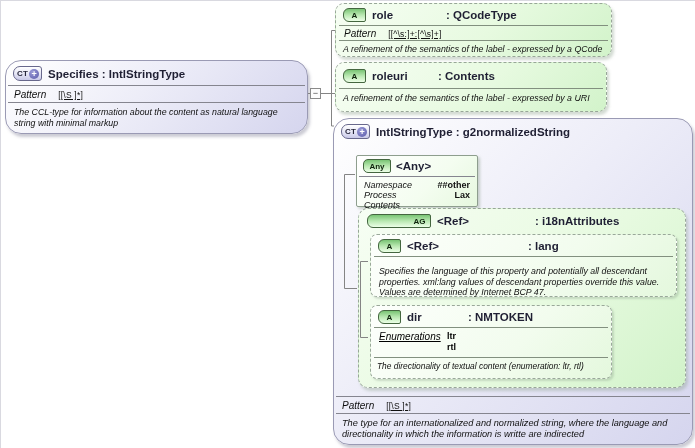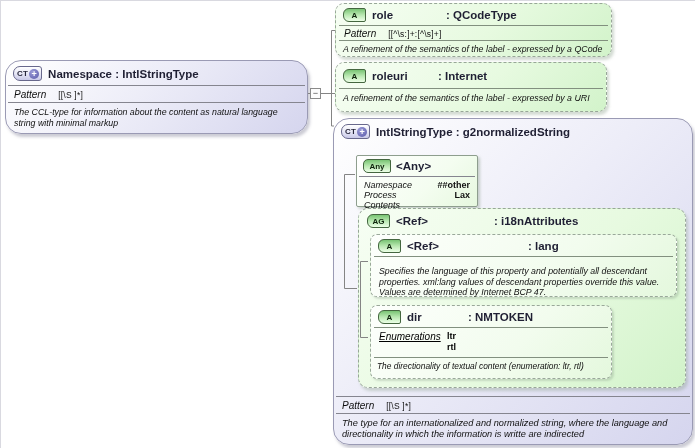--- a/index.html
+++ b/index.html
@@ -21,42 +21,42 @@
          background:linear-gradient(135deg,#ffffff 0%,#f4fdf0 60%,#e6f8df 100%);
          box-shadow:2px 2px 3px rgba(130,150,130,.4);}
 
   .hdr{display:flex;align-items:center;gap:6px;padding:5px 7px 3px;}
   .ttl,.nm,.tp{font-weight:bold;font-size:11.5px;color:#1f1f33;white-space:nowrap;}
   .nw60{min-width:60px;} .nw68{min-width:68px;} .nw92{min-width:92px;} .nw115{min-width:115px;} .nw55{min-width:55px;}
   .rule{border-top:1px solid #85858f;margin:1px 2px;height:0;}
   .grule{border-top:1px solid #82907f;margin:1px 3px;height:0;}
   .prow{display:flex;align-items:flex-end;gap:12px;padding:2px 8px 1px;}
   .plabel{font-style:italic;font-size:10px;color:#101010;}
-  .pval{font-size:8.5px;color:#101010;letter-spacing:.2px;}
+  .pval{font-size:8.5px;color:#101010;letter-spacing:.2px;text-decoration:underline;}
   .desc{font-style:italic;font-size:8.8px;color:#101010;padding:3px 8px 2px;line-height:1.22;}
   .desc1{white-space:nowrap;}
   .kvrow{display:flex;gap:20px;padding:0 7px;}
   .kvlabel{font-style:italic;font-size:9px;color:#101010;width:72px;}
   .kvval{font-size:9px;font-weight:bold;color:#101010;}
   .enumrow{display:flex;gap:4px;padding:2px 8px;}
   .enumvals div{font-size:9px;font-weight:bold;line-height:1.25;}
   .enumlabel{font-style:italic;font-size:10px;width:64px;text-decoration:underline;}
 
   
   .icon-ct{display:inline-flex;align-items:center;gap:1px;height:13px;padding:0 2px 0 3px;
            border:1px solid #68688c;border-radius:7px 3px 3px 7px;
            background:linear-gradient(180deg,#ffffff 0%,#e2e2f4 60%,#c9c9e8 100%);flex:none;}
   .ct-t{font-size:8px;font-weight:bold;color:#26263a;letter-spacing:.2px;}
   .ct-c{width:10px;height:10px;border-radius:50%;background:radial-gradient(circle at 35% 30%,#9a9ad6,#5a5aaa);
         color:#fff;font-size:9px;line-height:10px;text-align:center;font-weight:bold;flex:none;}
   .icon-a,.icon-ag,.icon-any{display:flex;align-items:center;justify-content:center;height:12px;flex:none;
         border:1px solid #44663f;border-radius:6px 2px 2px 6px;
         background:linear-gradient(180deg,#79c474 0%,#b9e8b1 50%,#ecffe7 100%);
         font-size:8px;font-weight:bold;color:#0e230c;}
-  .icon-a{width:21px;} .icon-ag{width:21px;} .icon-any{width:26px;border-radius:5px 2px 2px 5px;}
+  .icon-a{width:21px;} .icon-ag{width:21px;padding-left:41px;} .icon-any{width:26px;border-radius:5px 2px 2px 5px;}
 
   .handle{position:absolute;left:310px;top:88px;width:11px;height:11px;box-sizing:border-box;
           border:1px solid #8a8a8a;background:#fcfcfc;z-index:7;
           display:flex;align-items:center;justify-content:center;
           font-size:9px;line-height:9px;color:#444;cursor:pointer;}
   .bottomblock{position:absolute;left:0;right:0;bottom:2px;}
 </style>
 </head>
 <body>
 
@@ -69,21 +69,21 @@
   </svg>
 
   <div class="handle">−</div>
 
   <div class="box ctbox" style="left:5px;top:60px;width:303px;height:74px;">
     <div class="hdr">
       <span class="icon-ct">
         <span class="ct-t">CT</span>
         <span class="ct-c">+</span>
       </span>
-      <span class="ttl">Namespace : IntlStringType</span>
+      <span class="ttl">Specifies : IntlStringType</span>
     </div>
     <div class="rule"></div>
     <div class="prow">
       <span class="plabel">Pattern</span>
       <span class="pval">[[\S ]*]</span>
     </div>
     <div class="rule"></div>
     <div class="desc">The CCL-type for information about the content as natural language string with minimal markup</div>
   </div>
 
@@ -99,21 +99,21 @@
       <span class="pval">[[^\s:]+:[^\s]+]</span>
     </div>
     <div class="grule"></div>
     <div class="desc desc1" style="padding:2px 7px;">A refinement of the semantics of the label - expressed by a QCode</div>
   </div>
 
   <div class="box attrbox" style="left:335px;top:62px;width:272px;height:50px;">
     <div class="hdr" style="padding:6px 7px 4px;">
       <span class="icon-a">A</span>
       <span class="nm nw60">roleuri</span>
-      <span class="tp">: Internet</span>
+      <span class="tp">: Contents</span>
     </div>
     <div class="grule"></div>
     <div class="desc desc1" style="padding:3px 7px;">A refinement of the semantics of the label - expressed by a URI</div>
   </div>
 
   <div class="box ctbox" style="left:333px;top:118px;width:360px;height:327px;">
     <div class="hdr">
       <span class="icon-ct">
         <span class="ct-t">CT</span>
         <span class="ct-c">+</span>

